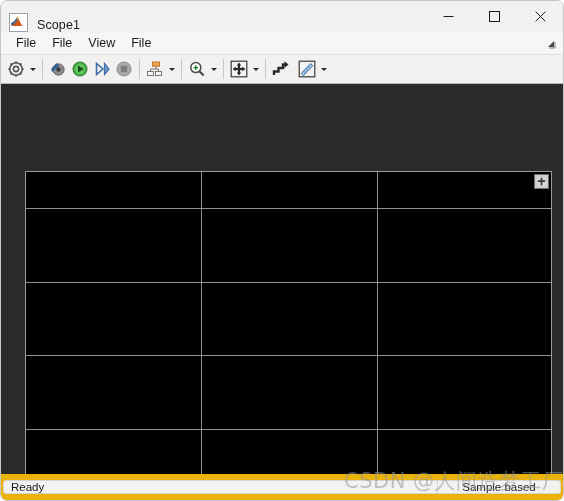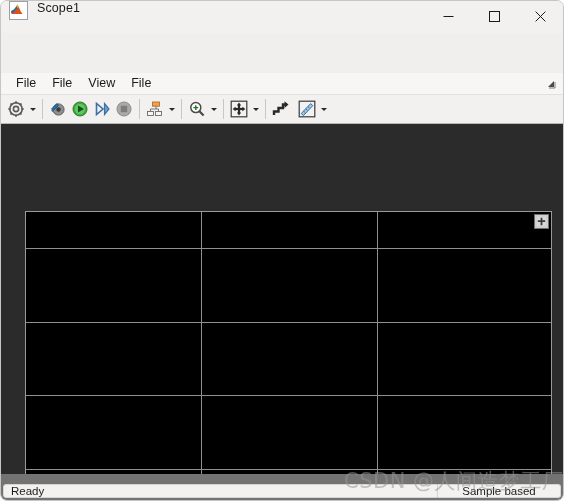--- a/index.html
+++ b/index.html
@@ -26,21 +26,21 @@
     display: flex;
     flex-direction: column;
   }
 
   
   .titlebar {
     height: 31px;
     min-height: 31px;
     background: #f3f1ef;
     display: flex;
-    align-items: flex-start;
+    align-items: flex-end;
     position: relative;
     border-bottom: 1px solid #f3f1ef;
   }
   .app-icon {
     width: 17px;
     height: 17px;
     margin-left: 8px;
     margin-right: 9px;
     border: 1px solid #9aa0a6;
     background: #ffffff;
@@ -75,21 +75,20 @@
   
   .menubar {
     height: 21px;
     min-height: 21px;
     background: #f7f6f5;
     display: flex;
     align-items: flex-end;
     padding-left: 7px;
     position: relative;
     border-bottom: 1px solid #e3e1df;
-    margin-top: 40px;
   }
   .menu-item {
     font-size: 12.5px;
     color: #1b1b1b;
     padding: 0 8px;
     line-height: 21px;
     white-space: nowrap;
   }
   .menu-overflow {
     position: absolute;
@@ -180,23 +179,23 @@
     border: 1px solid #6e6e6e;
     display: flex;
     align-items: center;
     justify-content: center;
   }
 
   
   .statusbar {
     height: 26px;
     min-height: 26px;
-    background: #737373;
-    display: flex;
-    align-items: flex-end;
+    background: #eab308;
+    display: flex;
+    align-items: center;
     position: relative;
   }
   .status-left {
     flex: 1;
     margin: 1px 0 2px 2px;
     background: #f3f2f1;
     border: 1px solid #d6d4d2;
     border-radius: 3px 0 0 3px;
     display: flex;
     align-items: center;

